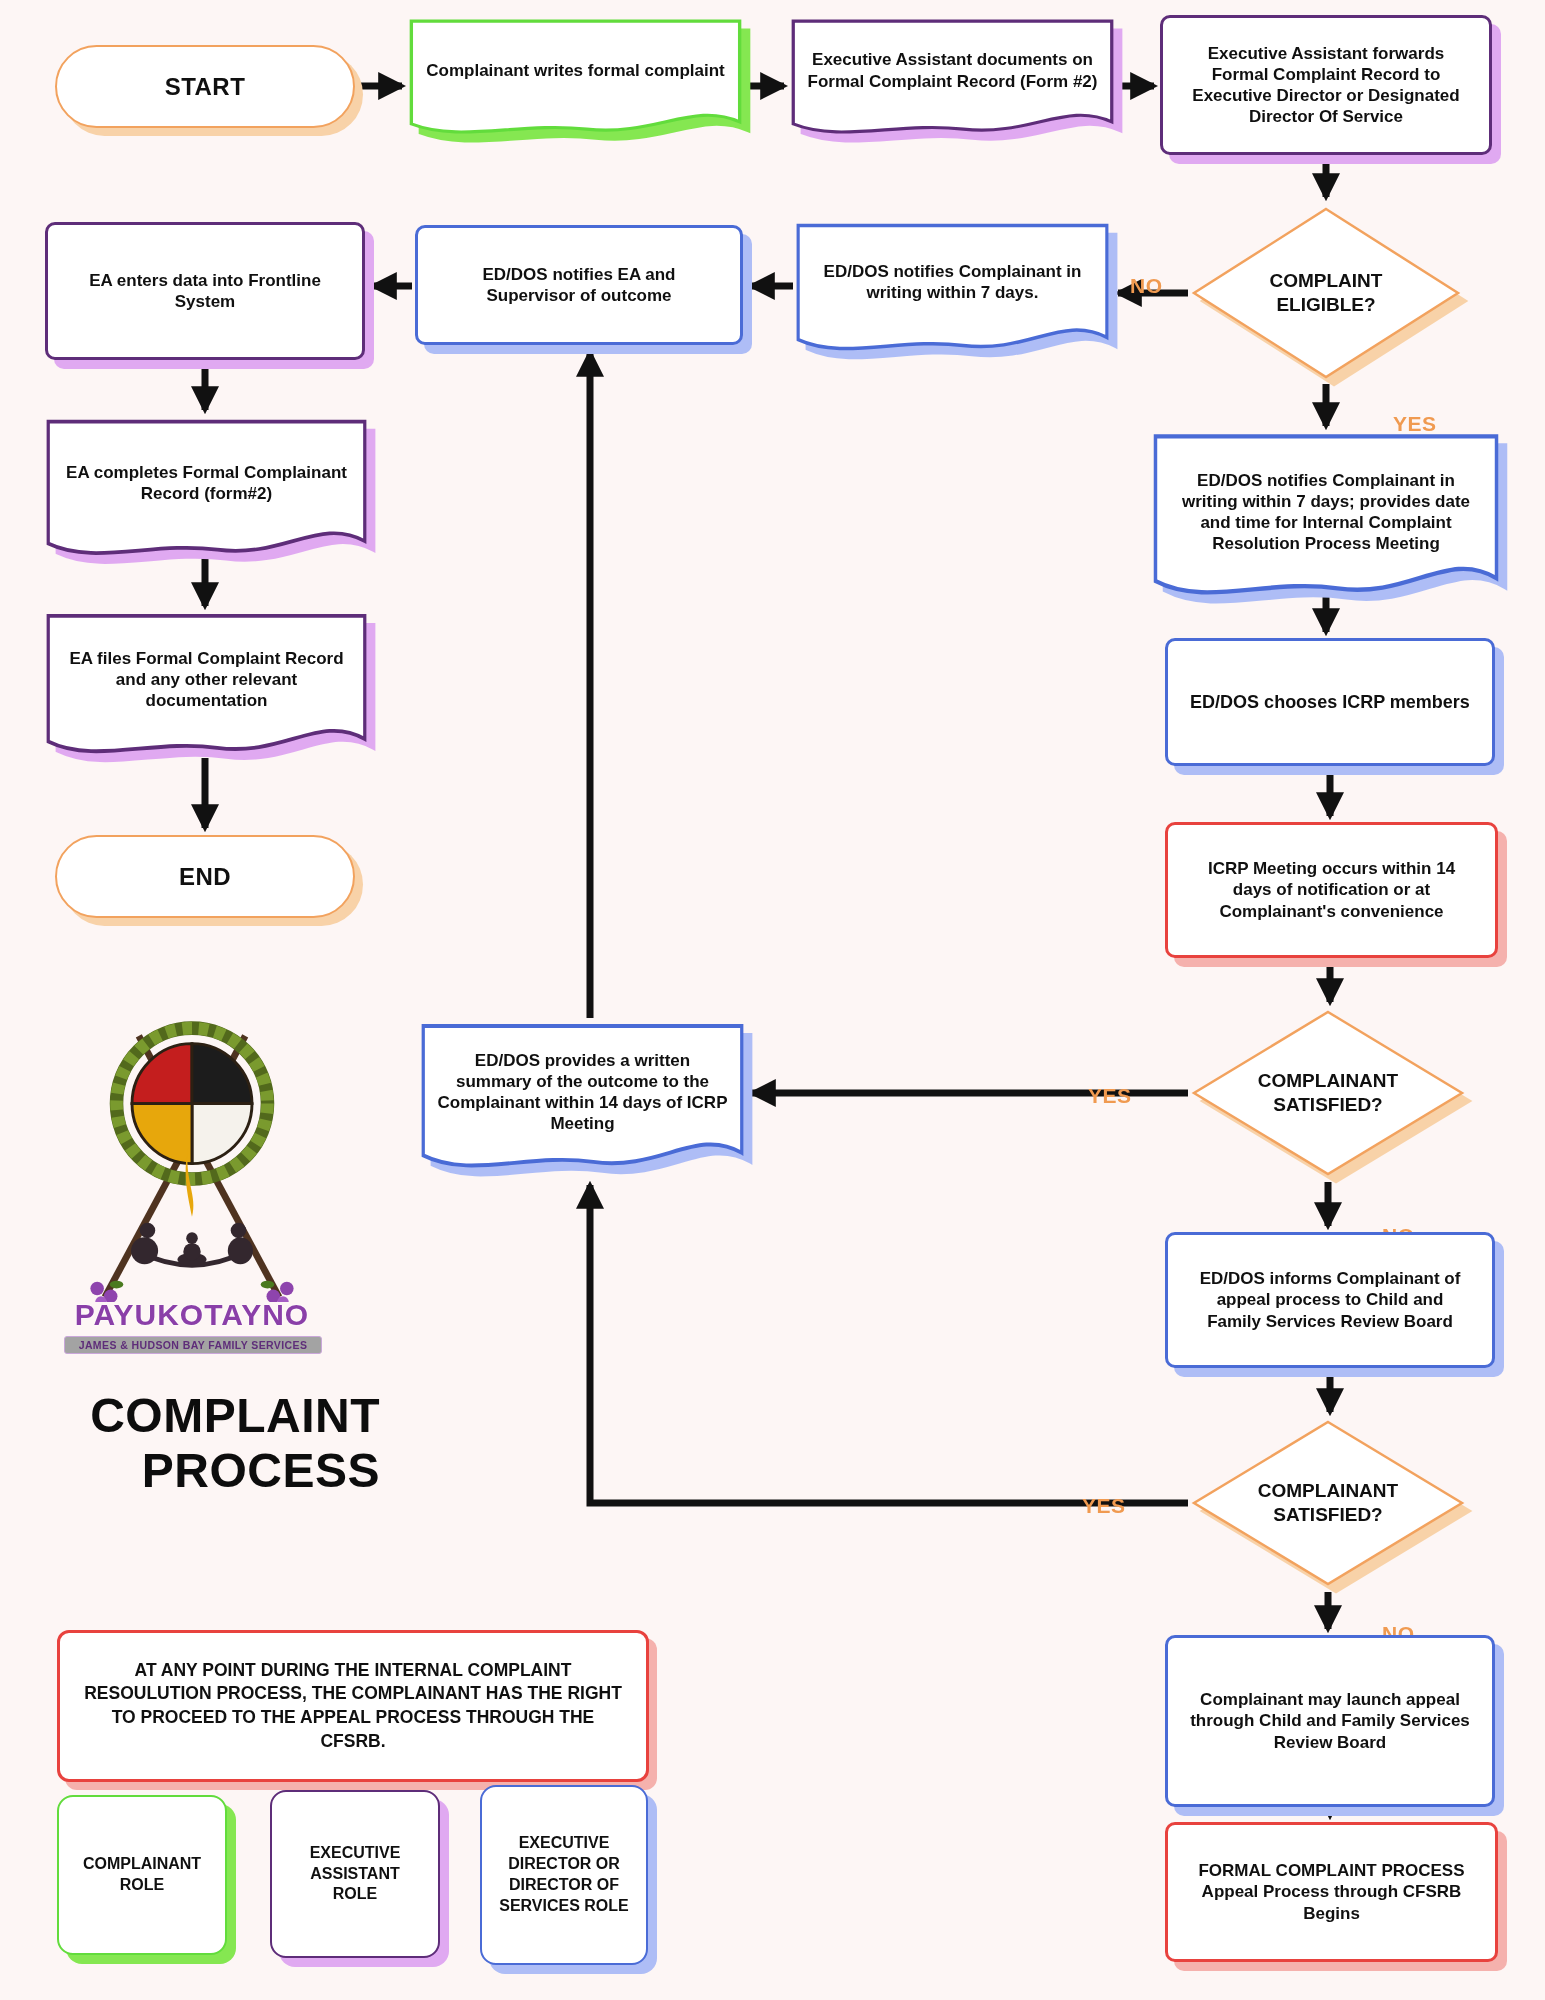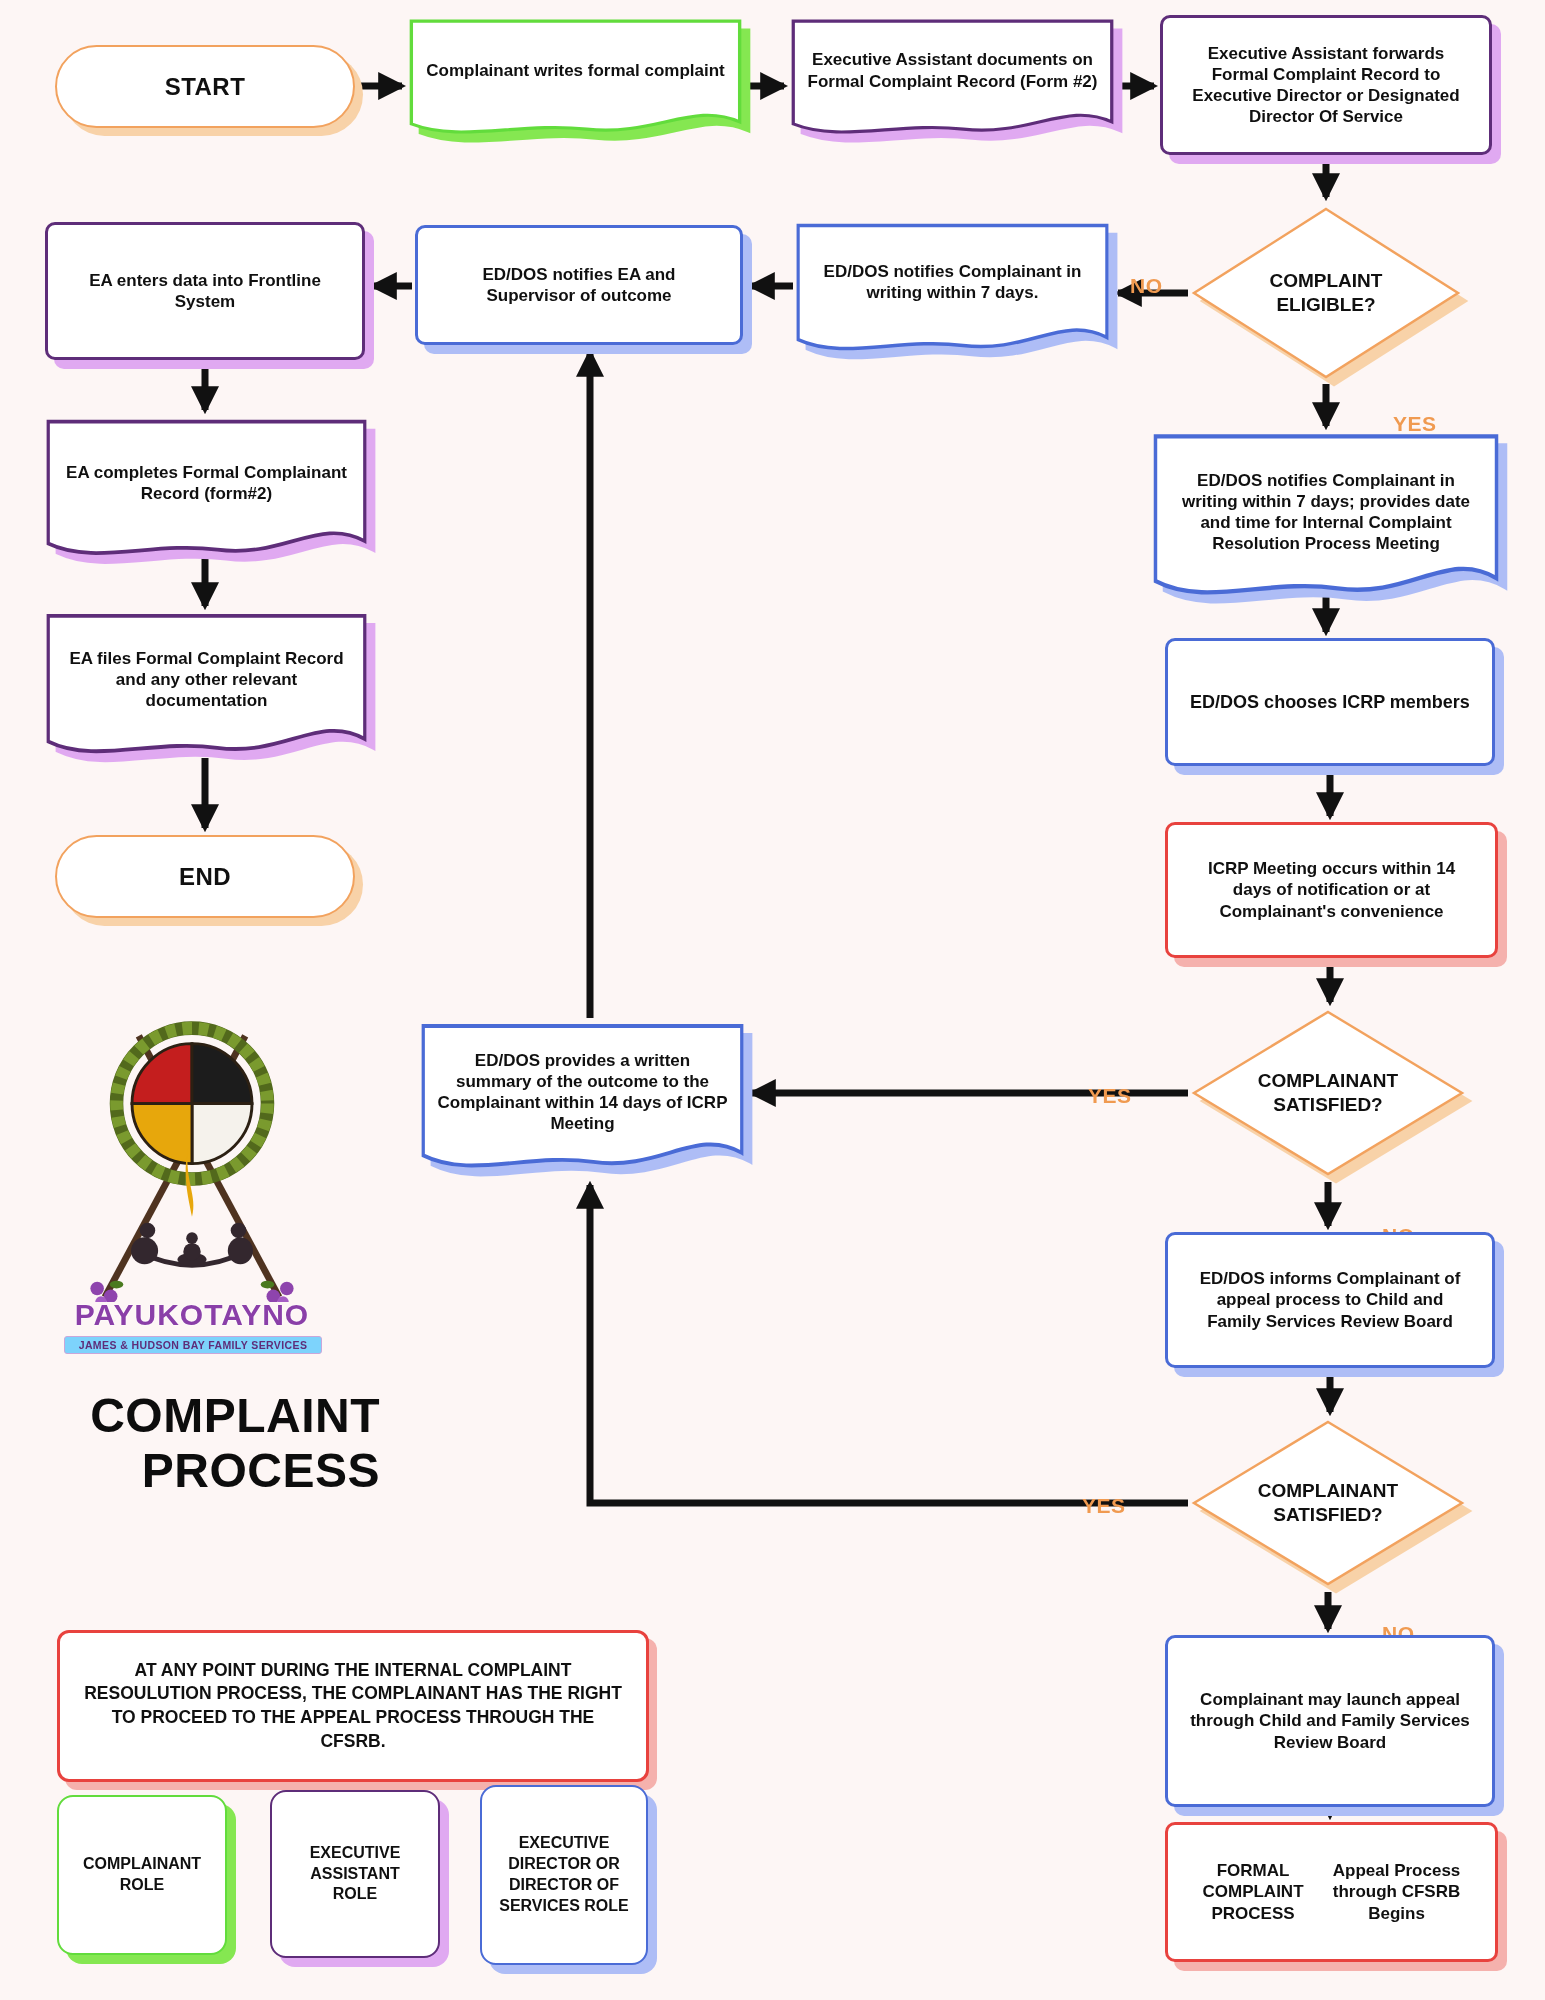--- a/index.html
+++ b/index.html
@@ -41,21 +41,21 @@
 
   .legend-box{position:absolute;box-sizing:border-box;background:#fff;border-radius:16px;
               display:flex;align-items:center;justify-content:center;text-align:center;
               font-weight:bold;font-size:16px;color:#101010;padding:10px 14px;line-height:1.3;}
 
   .logo{position:absolute;left:42px;top:1002px;width:300px;height:380px;}
   .logo svg{display:block;}
   .logo .org-name{position:absolute;left:0;top:296px;width:100%;text-align:center;
                   font-size:30px;font-weight:bold;color:#8a3fa8;letter-spacing:1px;
                   text-shadow:0 0 2px #fff,0 0 2px #fff;}
-  .logo .org-sub{position:absolute;left:22px;top:334px;width:256px;text-align:center;background:#7dd3fc;
+  .logo .org-sub{position:absolute;left:22px;top:334px;width:256px;text-align:center;background:#a3a3a3;
                  border:1px solid #caa7da;border-radius:3px;font-size:10.5px;font-weight:bold;color:#5e2d79;
                  padding:2px 0;letter-spacing:.4px;}
 </style>
 </head>
 <body>
 
 <div class="canvas">
 
   <svg class="arrows">
     <defs>
@@ -191,21 +191,21 @@
     </svg>
     <span class="txt">COMPLAINANT SATISFIED?</span>
   </div>
   <div class="edge-label" style="left:1082px;top:1470px">YES</div>
   <div class="edge-label" style="left:1382px;top:1598px">NO</div>
 
   <div class="node rect blueC fs17" style="left:1165px;top:1635px;width:330px;height:172px">
     <span>Complainant may launch appeal through Child and Family Services Review Board</span>
   </div>
 
-  <div class="node rect redC fs17" style="left:1165px;top:1822px;width:333px;height:140px;">
+  <div class="node rect redC fs17" style="left:1165px;top:1822px;width:333px;height:140px;flex-direction:column">
     <span>FORMAL COMPLAINT PROCESS</span>
     <span>Appeal Process through CFSRB Begins</span>
   </div>
 
   <div class="logo">
     <svg width="300" height="300" viewBox="0 0 300 310">
 
       <line x1="95" y1="35" x2="240" y2="305" stroke="#4f3320" stroke-width="7"></line>
       <line x1="205" y1="35" x2="60" y2="305" stroke="#4f3320" stroke-width="7"></line>
 

